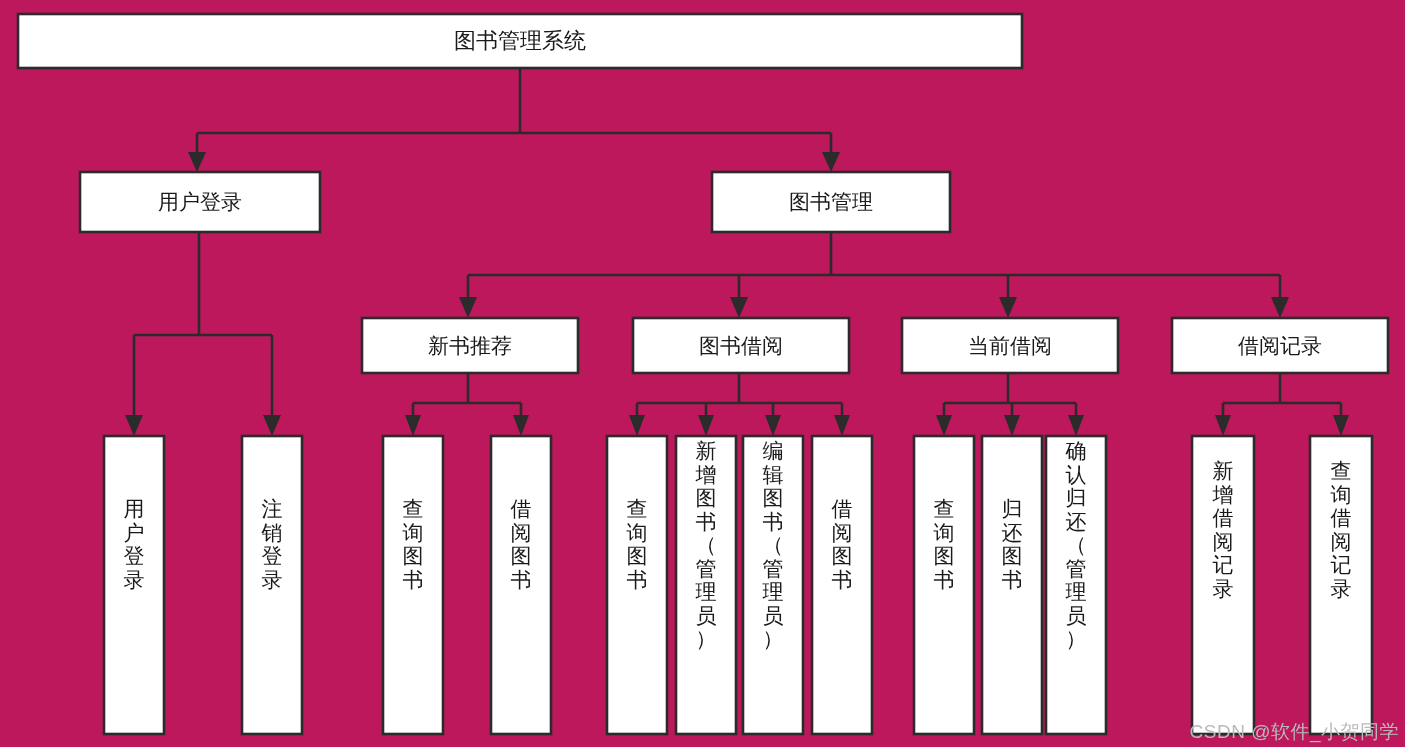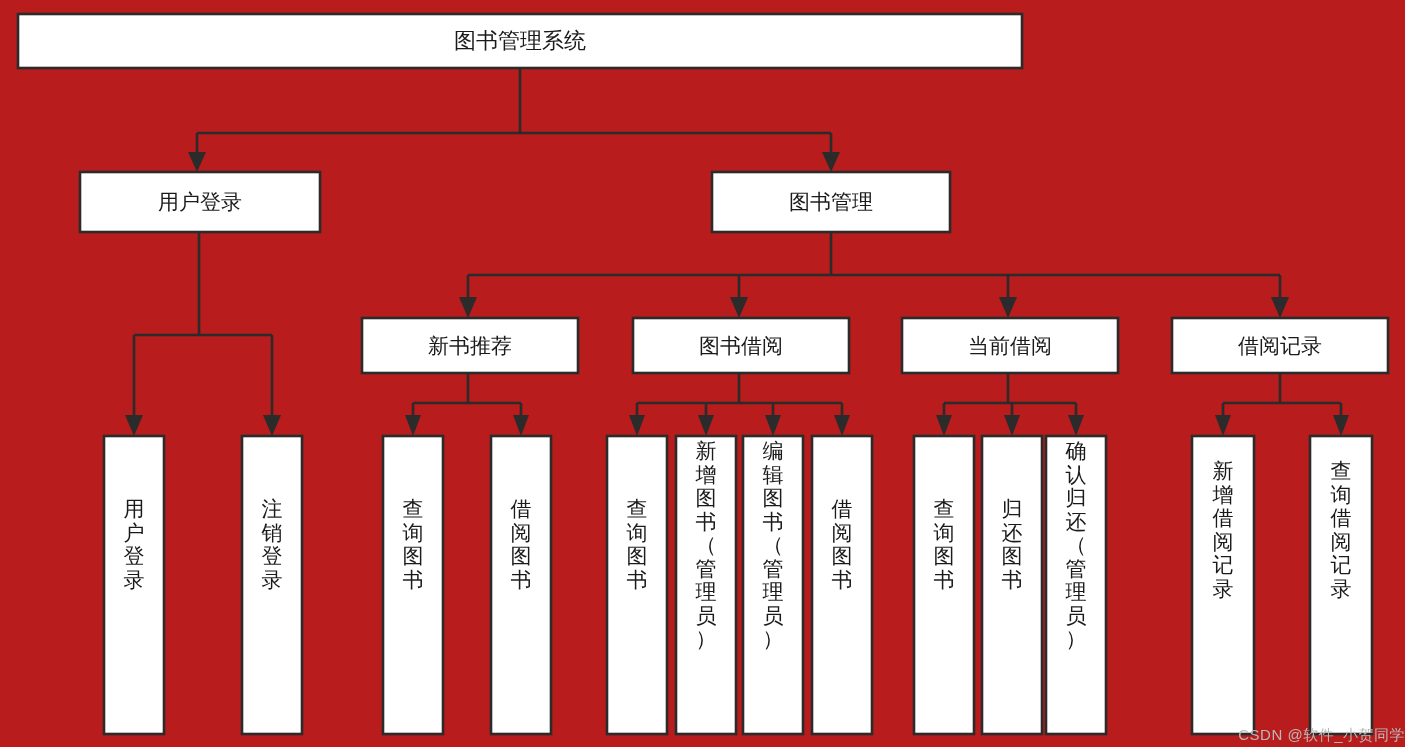--- a/index.html
+++ b/index.html
@@ -10,21 +10,21 @@
   body {
     width: 1405px;
     height: 747px;
     font-family: "Liberation Sans", "DejaVu Sans", sans-serif;
     overflow: hidden;
   }
   #diagram-root {
     position: relative;
     width: 1405px;
     height: 747px;
-    background: #b91c1c;
+    background: #be185d;
   }
   svg#diagram-canvas {
     position: absolute;
     top: 0;
     left: 0;
     width: 1405px;
     height: 747px;
     display: block;
   }
   .node-rect {
@@ -57,24 +57,24 @@
     dominant-baseline: middle;
   }
   .node-label-v {
     font-family: "Liberation Sans", "DejaVu Sans", sans-serif;
     font-size: 21px;
     fill: #1a1a1a;
     text-anchor: middle;
   }
   .watermark {
     position: absolute;
-    right: 0;
+    right: 6px;
     bottom: 2px;
     font-family: "Liberation Sans", "DejaVu Sans", sans-serif;
-    font-size: 15px;
+    font-size: 19px;
     color: #b9b9b9;
     white-space: nowrap;
     letter-spacing: 0.5px;
     user-select: none;
     margin-top: 32px;
   }
 </style>
 </head>
 <body>
 

